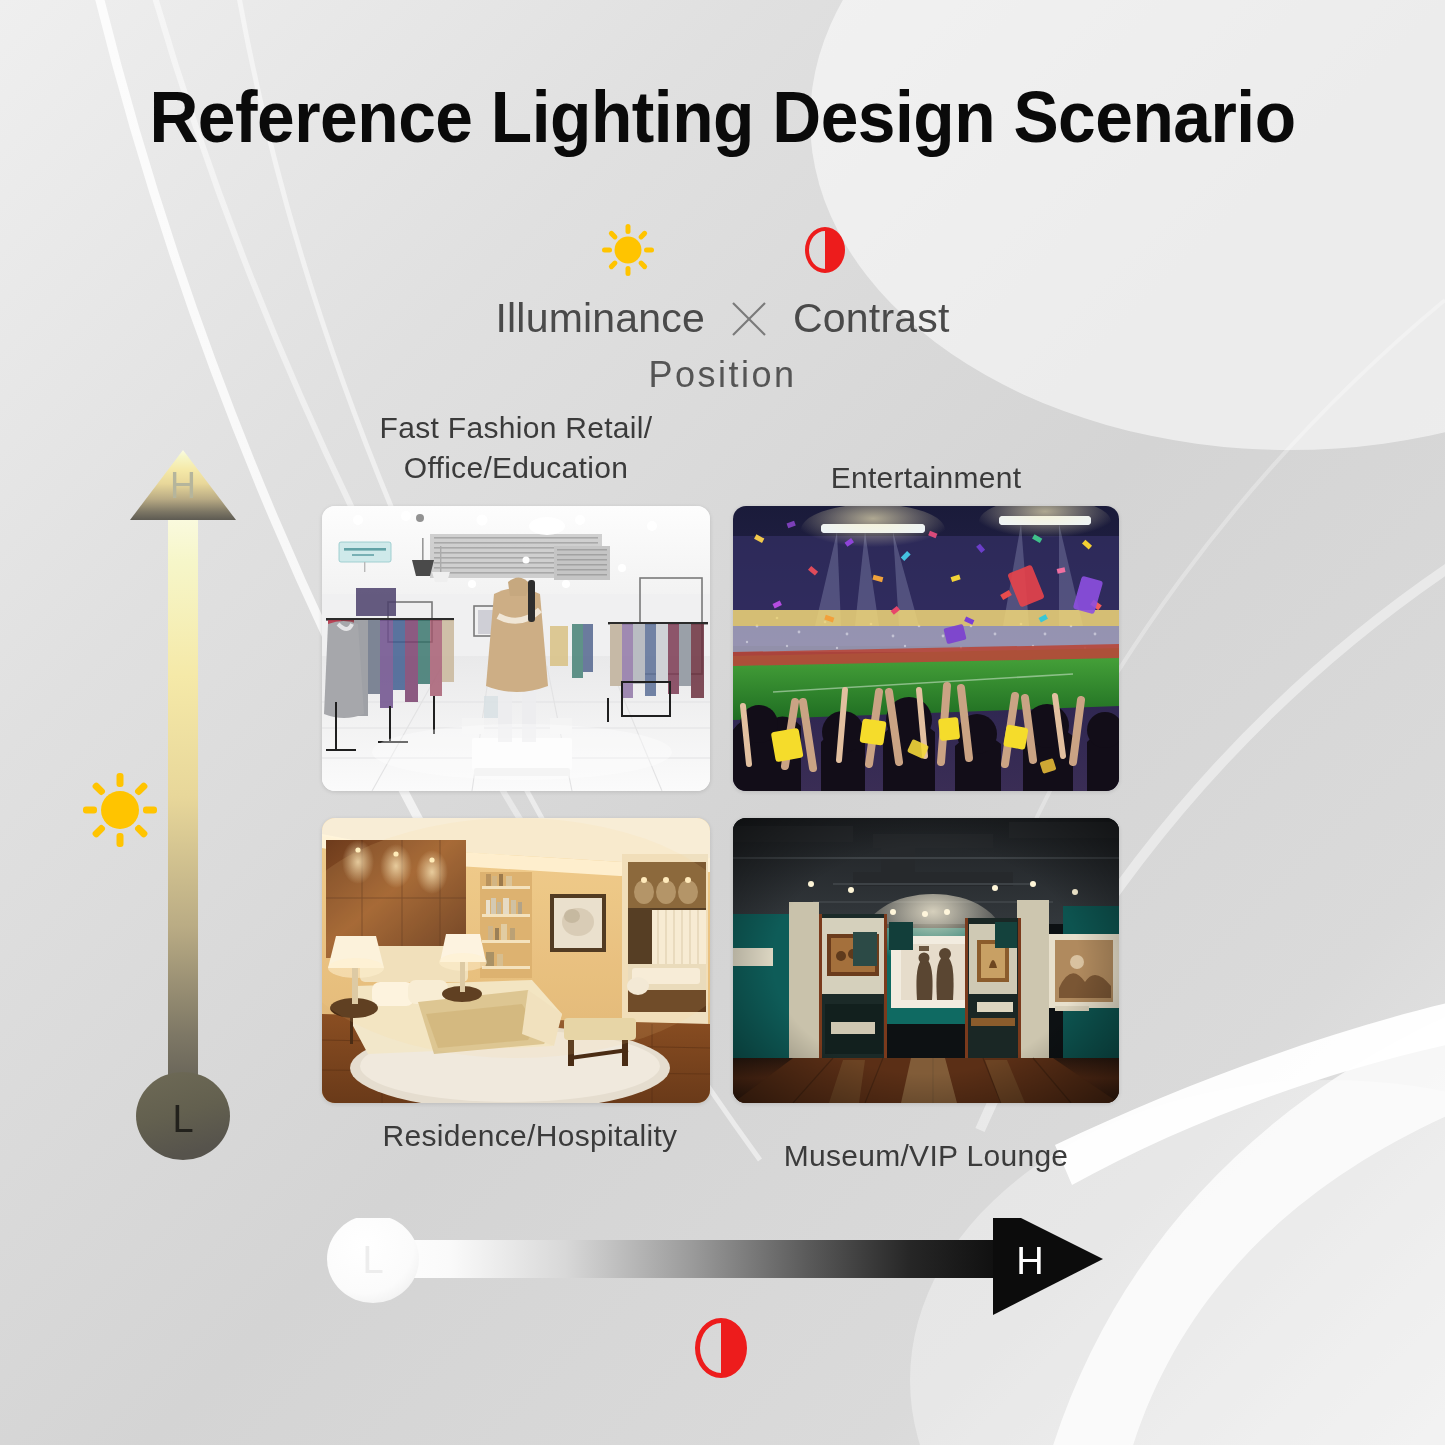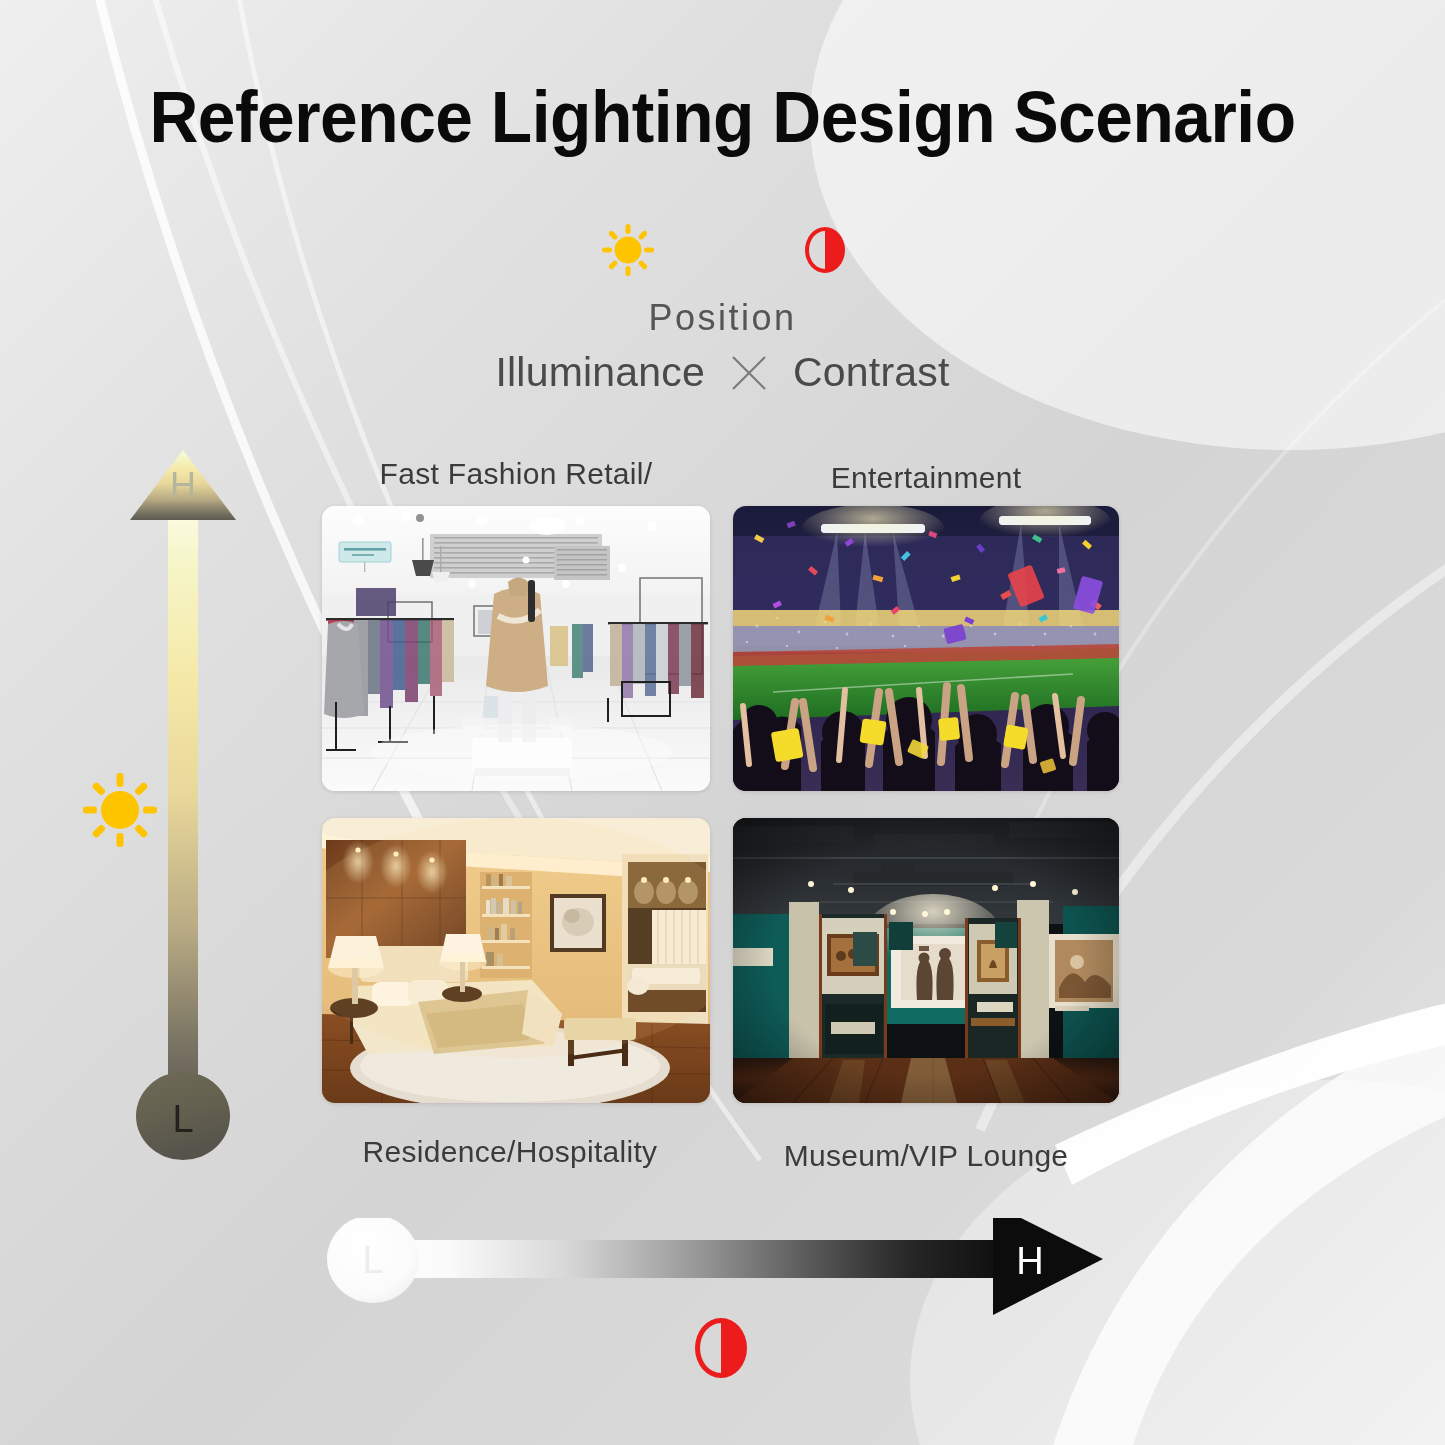--- a/index.html
+++ b/index.html
@@ -94,23 +94,23 @@
   #card-residence   { left:322px; top:818px; width:388px; height:285px; }
   #card-museum      { left:733px; top:818px; width:386px; height:285px; }
   .card svg { display:block; width:100%; height:100%; }
 
   .quad-label {
     position:absolute; z-index:6;
     font-size:30px; color:#3b3b3b; font-weight:400;
     letter-spacing:0.3px; line-height:1.32;
     text-align:center;
   }
-  #label-retail     { left:322px; top:454px; width:388px; }
+  #label-retail     { left:322px; top:408px; width:388px; }
   #label-entertain  { left:733px; top:458px; width:386px; }
-  #label-residence  { left:316px; top:1116px; width:388px;margin-top:16px; }
+  #label-residence  { left:336px; top:1116px; width:388px; }
   #label-museum     { left:733px; top:1136px; width:386px; }
 </style>
 </head>
 <body>
 
 <svg id="bg-canvas" viewBox="0 0 1445 1445">
   <defs>
     <linearGradient id="bgGrad" x1="0" y1="0" x2="1" y2="1">
       <stop offset="0%" stop-color="#efefef"></stop>
       <stop offset="26%" stop-color="#e0e0e0"></stop>
@@ -156,30 +156,30 @@
       <span class="ray" style="transform:translate(-50%,-50%) rotate(270deg) translateY(-21px);"></span>
       <span class="ray" style="transform:translate(-50%,-50%) rotate(315deg) translateY(-21px);"></span>
     </span>
 
     <span class="contrast">
       <span class="ring"></span>
       <span class="half"></span>
     </span>
   </div>
 
-  <div id="legend-sub">Position</div>
-
   <div id="legend-title">
     <span>Illuminance</span>
     <svg class="cross-icon" width="44" height="44" viewBox="0 0 44 44">
       <line x1="6" y1="6" x2="38" y2="38" stroke="#7a7a7a" stroke-width="2.2"></line>
       <line x1="38" y1="6" x2="6" y2="38" stroke="#7a7a7a" stroke-width="2.2"></line>
     </svg>
     <span>Contrast</span>
   </div>
+
+  <div id="legend-sub">Position</div>
 </div>
 
 <svg id="axis-vertical" viewBox="0 0 110 720">
   <defs>
     <linearGradient id="vGrad" x1="0" y1="0" x2="0" y2="1">
       <stop offset="0%" stop-color="#fbfbe3"></stop>
       <stop offset="9%" stop-color="#f6f6c9"></stop>
       <stop offset="28%" stop-color="#f5e9a8"></stop>
       <stop offset="48%" stop-color="#e8d79a"></stop>
       <stop offset="70%" stop-color="#b9ab84"></stop>
@@ -241,20 +241,21 @@
   <text x="705" y="56" text-anchor="middle" font-family="Liberation Sans, sans-serif" font-size="38" font-weight="400" fill="#ffffff">H</text>
 </svg>
 
 <span id="contrast-axis-icon" class="contrast" style="width:52px;height:60px;">
   <span class="ring" style="border-width:5px;"></span>
   <span class="half" style="top:3px;height:calc(100% - 6px);left:50%;width:calc(50% - 4px);"></span>
 </span>
 
 <div id="label-retail" class="quad-label">
   <div>Fast Fashion Retail/</div>
+  <div>Office/Education</div>
 </div>
 <div id="label-entertain" class="quad-label">Entertainment</div>
 <div id="label-residence" class="quad-label">Residence/Hospitality</div>
 <div id="label-museum" class="quad-label">Museum/VIP Lounge</div>
 
 <div id="card-retail" class="card">
 <svg viewBox="0 0 388 285" preserveAspectRatio="none">
   <defs>
     <linearGradient id="rFloor" x1="0" y1="0" x2="0" y2="1">
       <stop offset="0%" stop-color="#e9e9ea"></stop>

